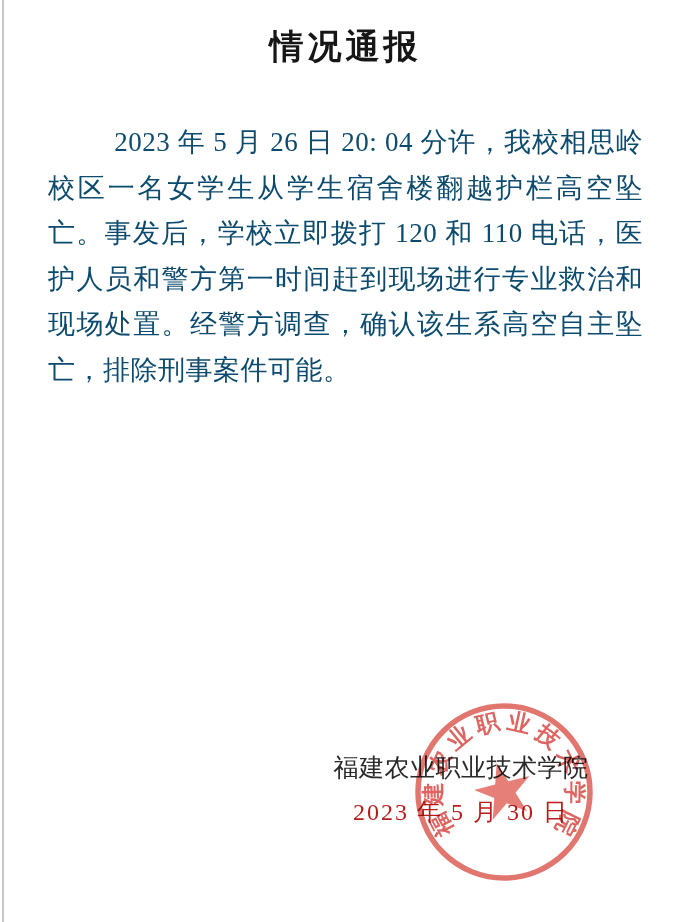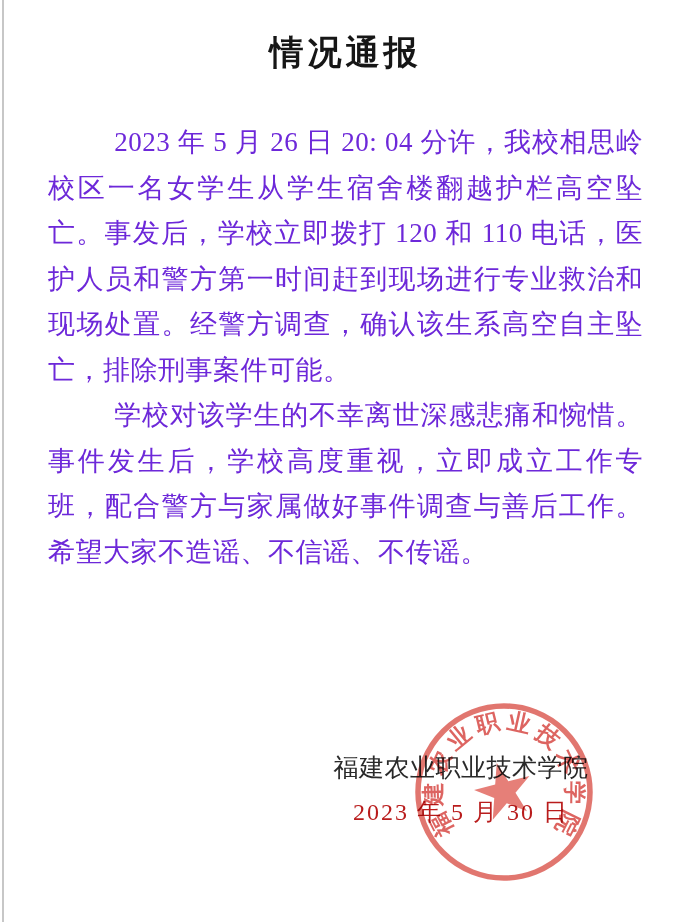--- a/index.html
+++ b/index.html
@@ -21,21 +21,21 @@
     position: absolute;
     left: 2px;
     top: 0;
     width: 2px;
     height: 922px;
     background: #b9b9b9;
     opacity: 0.8;
   }
   .doc-title {
     position: absolute;
-    top: 30px;
+    top: 24px;
     left: 0;
     width: 100%;
     margin: 0;
     text-align: center;
     font-size: 34px;
     font-weight: bold;
     letter-spacing: 4px;
     color: #161616;
   }
   .doc-body {
@@ -44,21 +44,21 @@
     left: 48px;
     right: 48px;
   }
   .doc-body p {
     margin: 0;
     font-size: 27px;
     line-height: 45.5px;
     text-align: justify;
     text-indent: 2.45em;
     letter-spacing: 0.5px;
-    color: #6d28d9;
+    color: #0c4a6e;
   }
   .sign-block {
     position: absolute;
     top: 746px;
     left: 330px;
     width: 262px;
     text-align: center;
   }
   .sign-org {
     font-size: 25px;
@@ -87,21 +87,20 @@
 <body>
 
 <div class="page">
 
   <div class="scan-edge"></div>
 
   <h1 class="doc-title">情况通报</h1>
 
   <section class="doc-body">
     <p>2023 年 5 月 26 日 20: 04 分许，我校相思岭校区一名女学生从学生宿舍楼翻越护栏高空坠亡。事发后，学校立即拨打 120 和 110 电话，医护人员和警方第一时间赶到现场进行专业救治和现场处置。经警方调查，确认该生系高空自主坠亡，排除刑事案件可能。</p>
-    <p>学校对该学生的不幸离世深感悲痛和惋惜。事件发生后，学校高度重视，立即成立工作专班，配合警方与家属做好事件调查与善后工作。希望大家不造谣、不信谣、不传谣。</p>
   </section>
 
   <div class="sign-block">
     <div class="sign-org">福建农业职业技术学院</div>
     <div class="sign-date">2023 年 5 月 30 日</div>
   </div>
 
   <svg class="seal" viewBox="-112 -112 224 224" xmlns="http://www.w3.org/2000/svg">
     <defs>
       <path id="sealArc" d="M -49.6 38.8 A 63 63 0 1 1 49.6 38.8" fill="none"></path>

